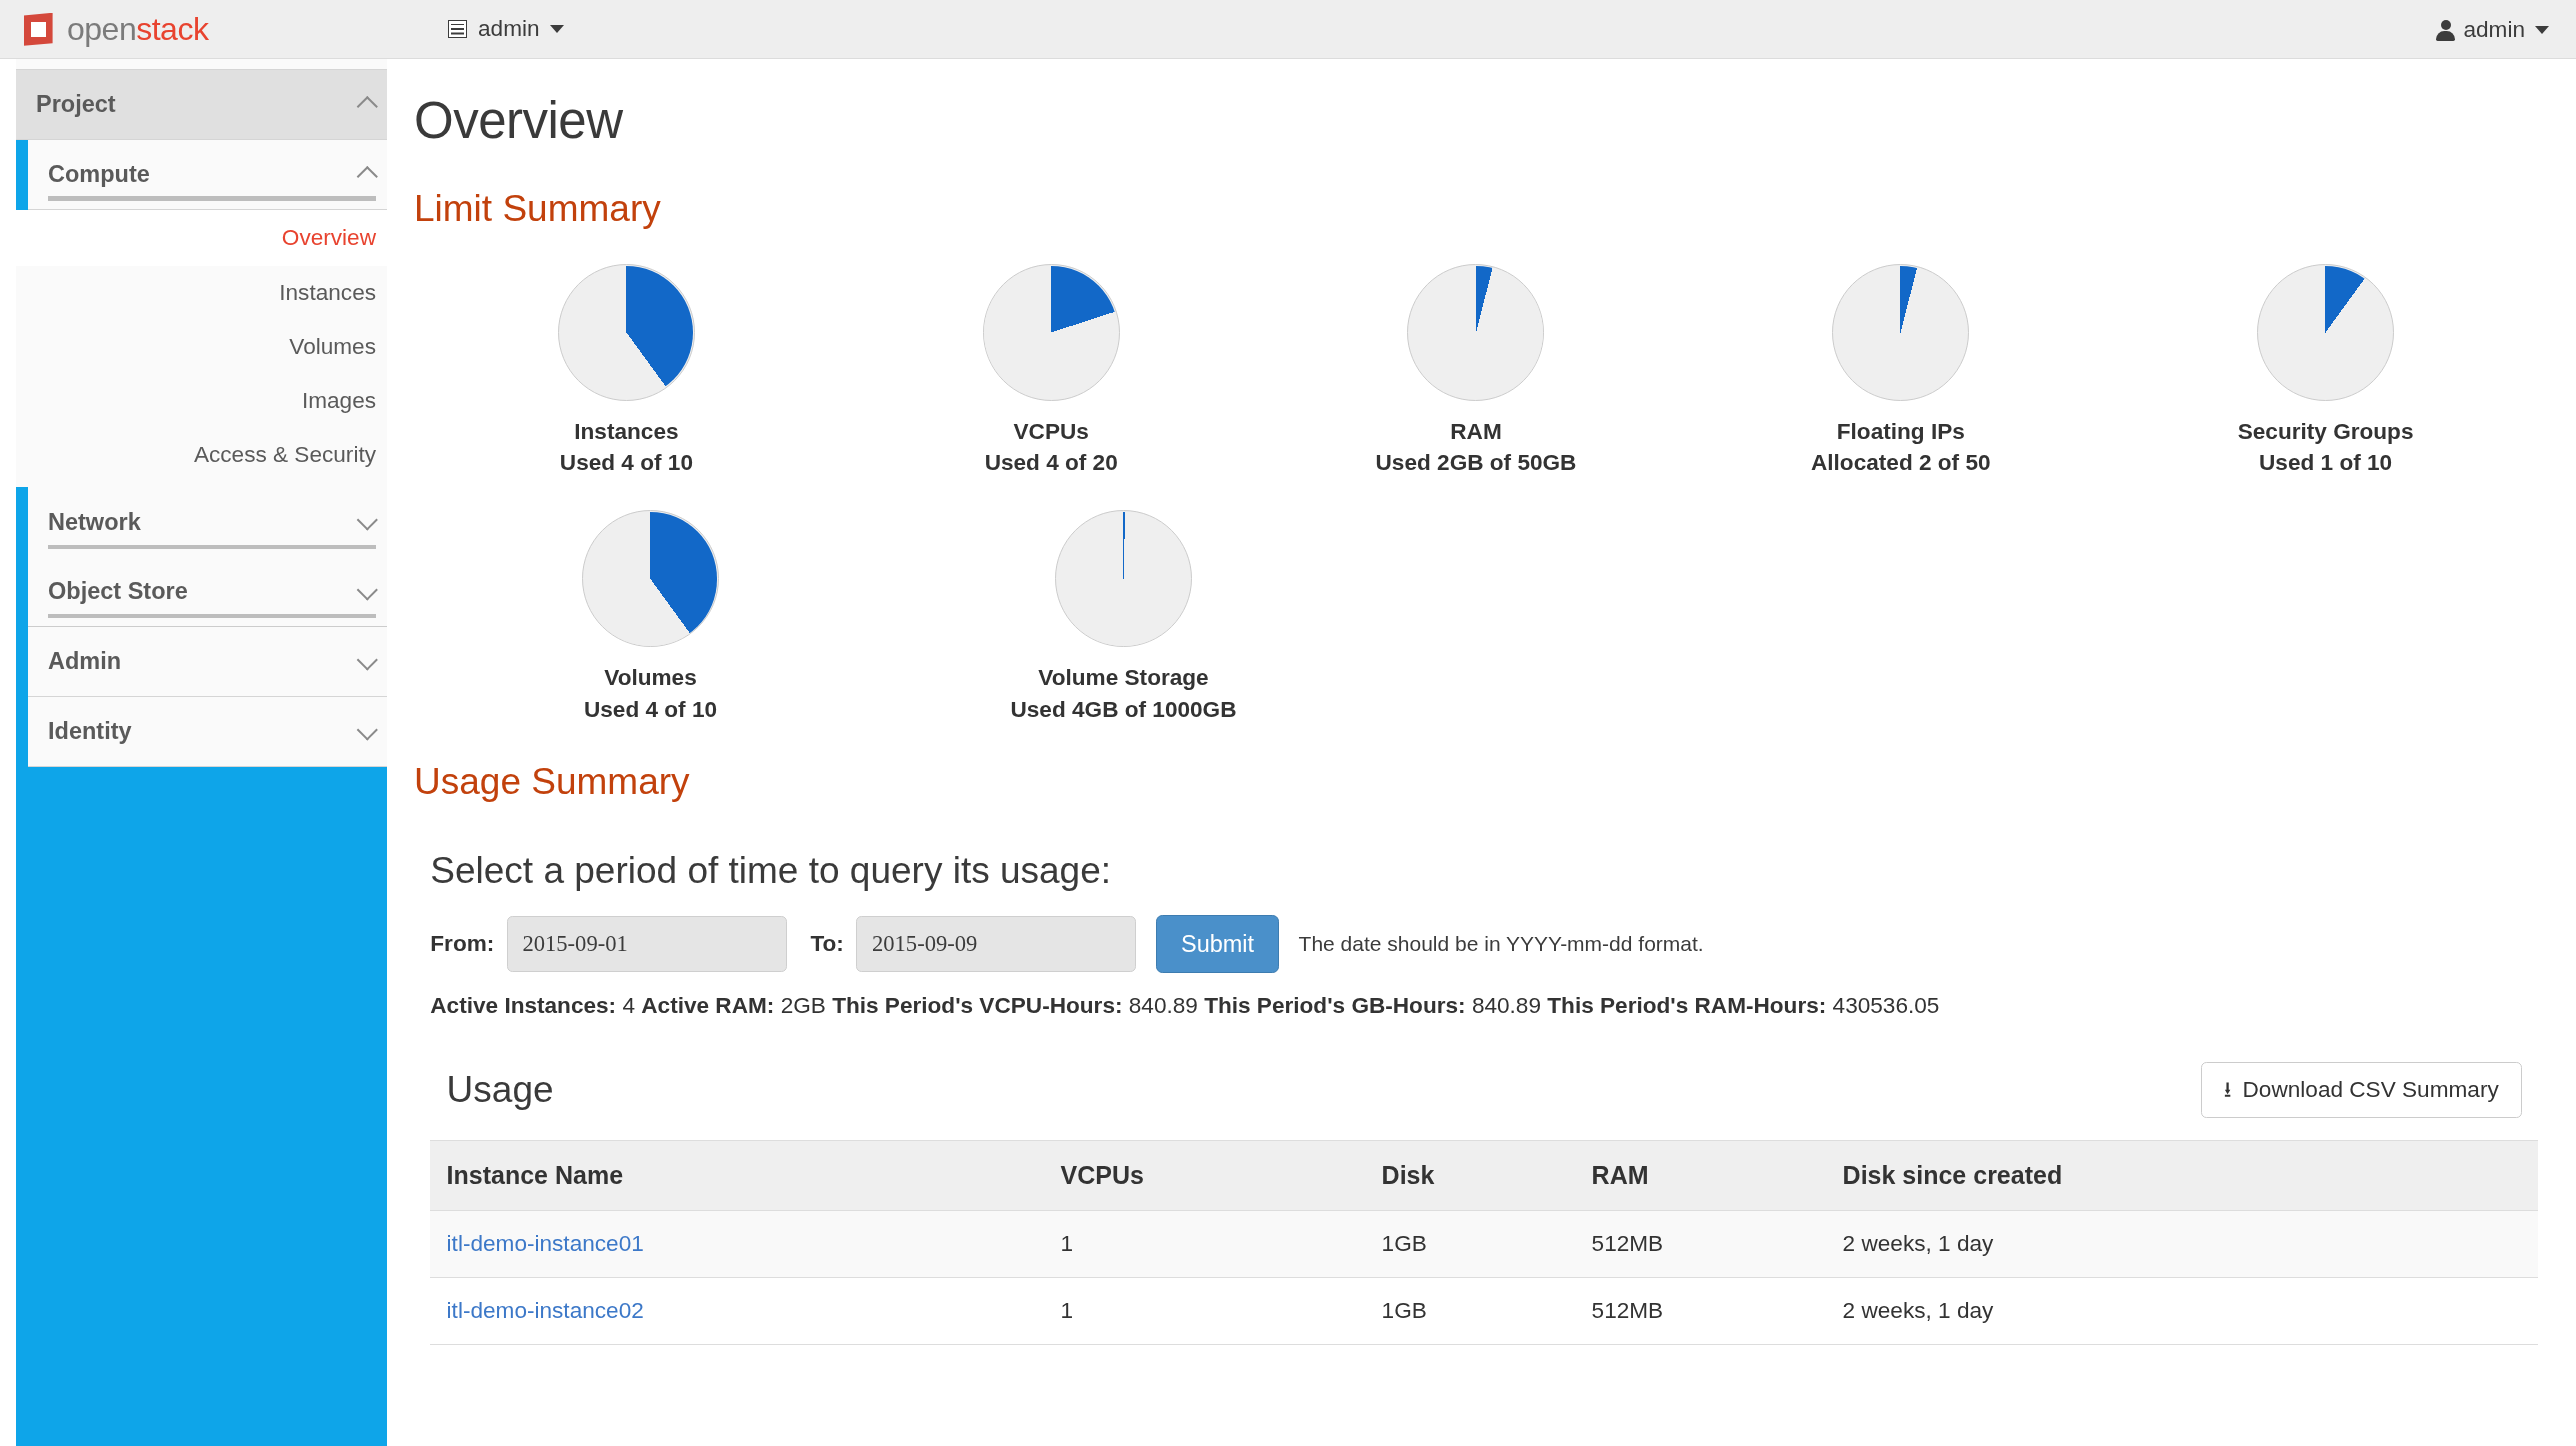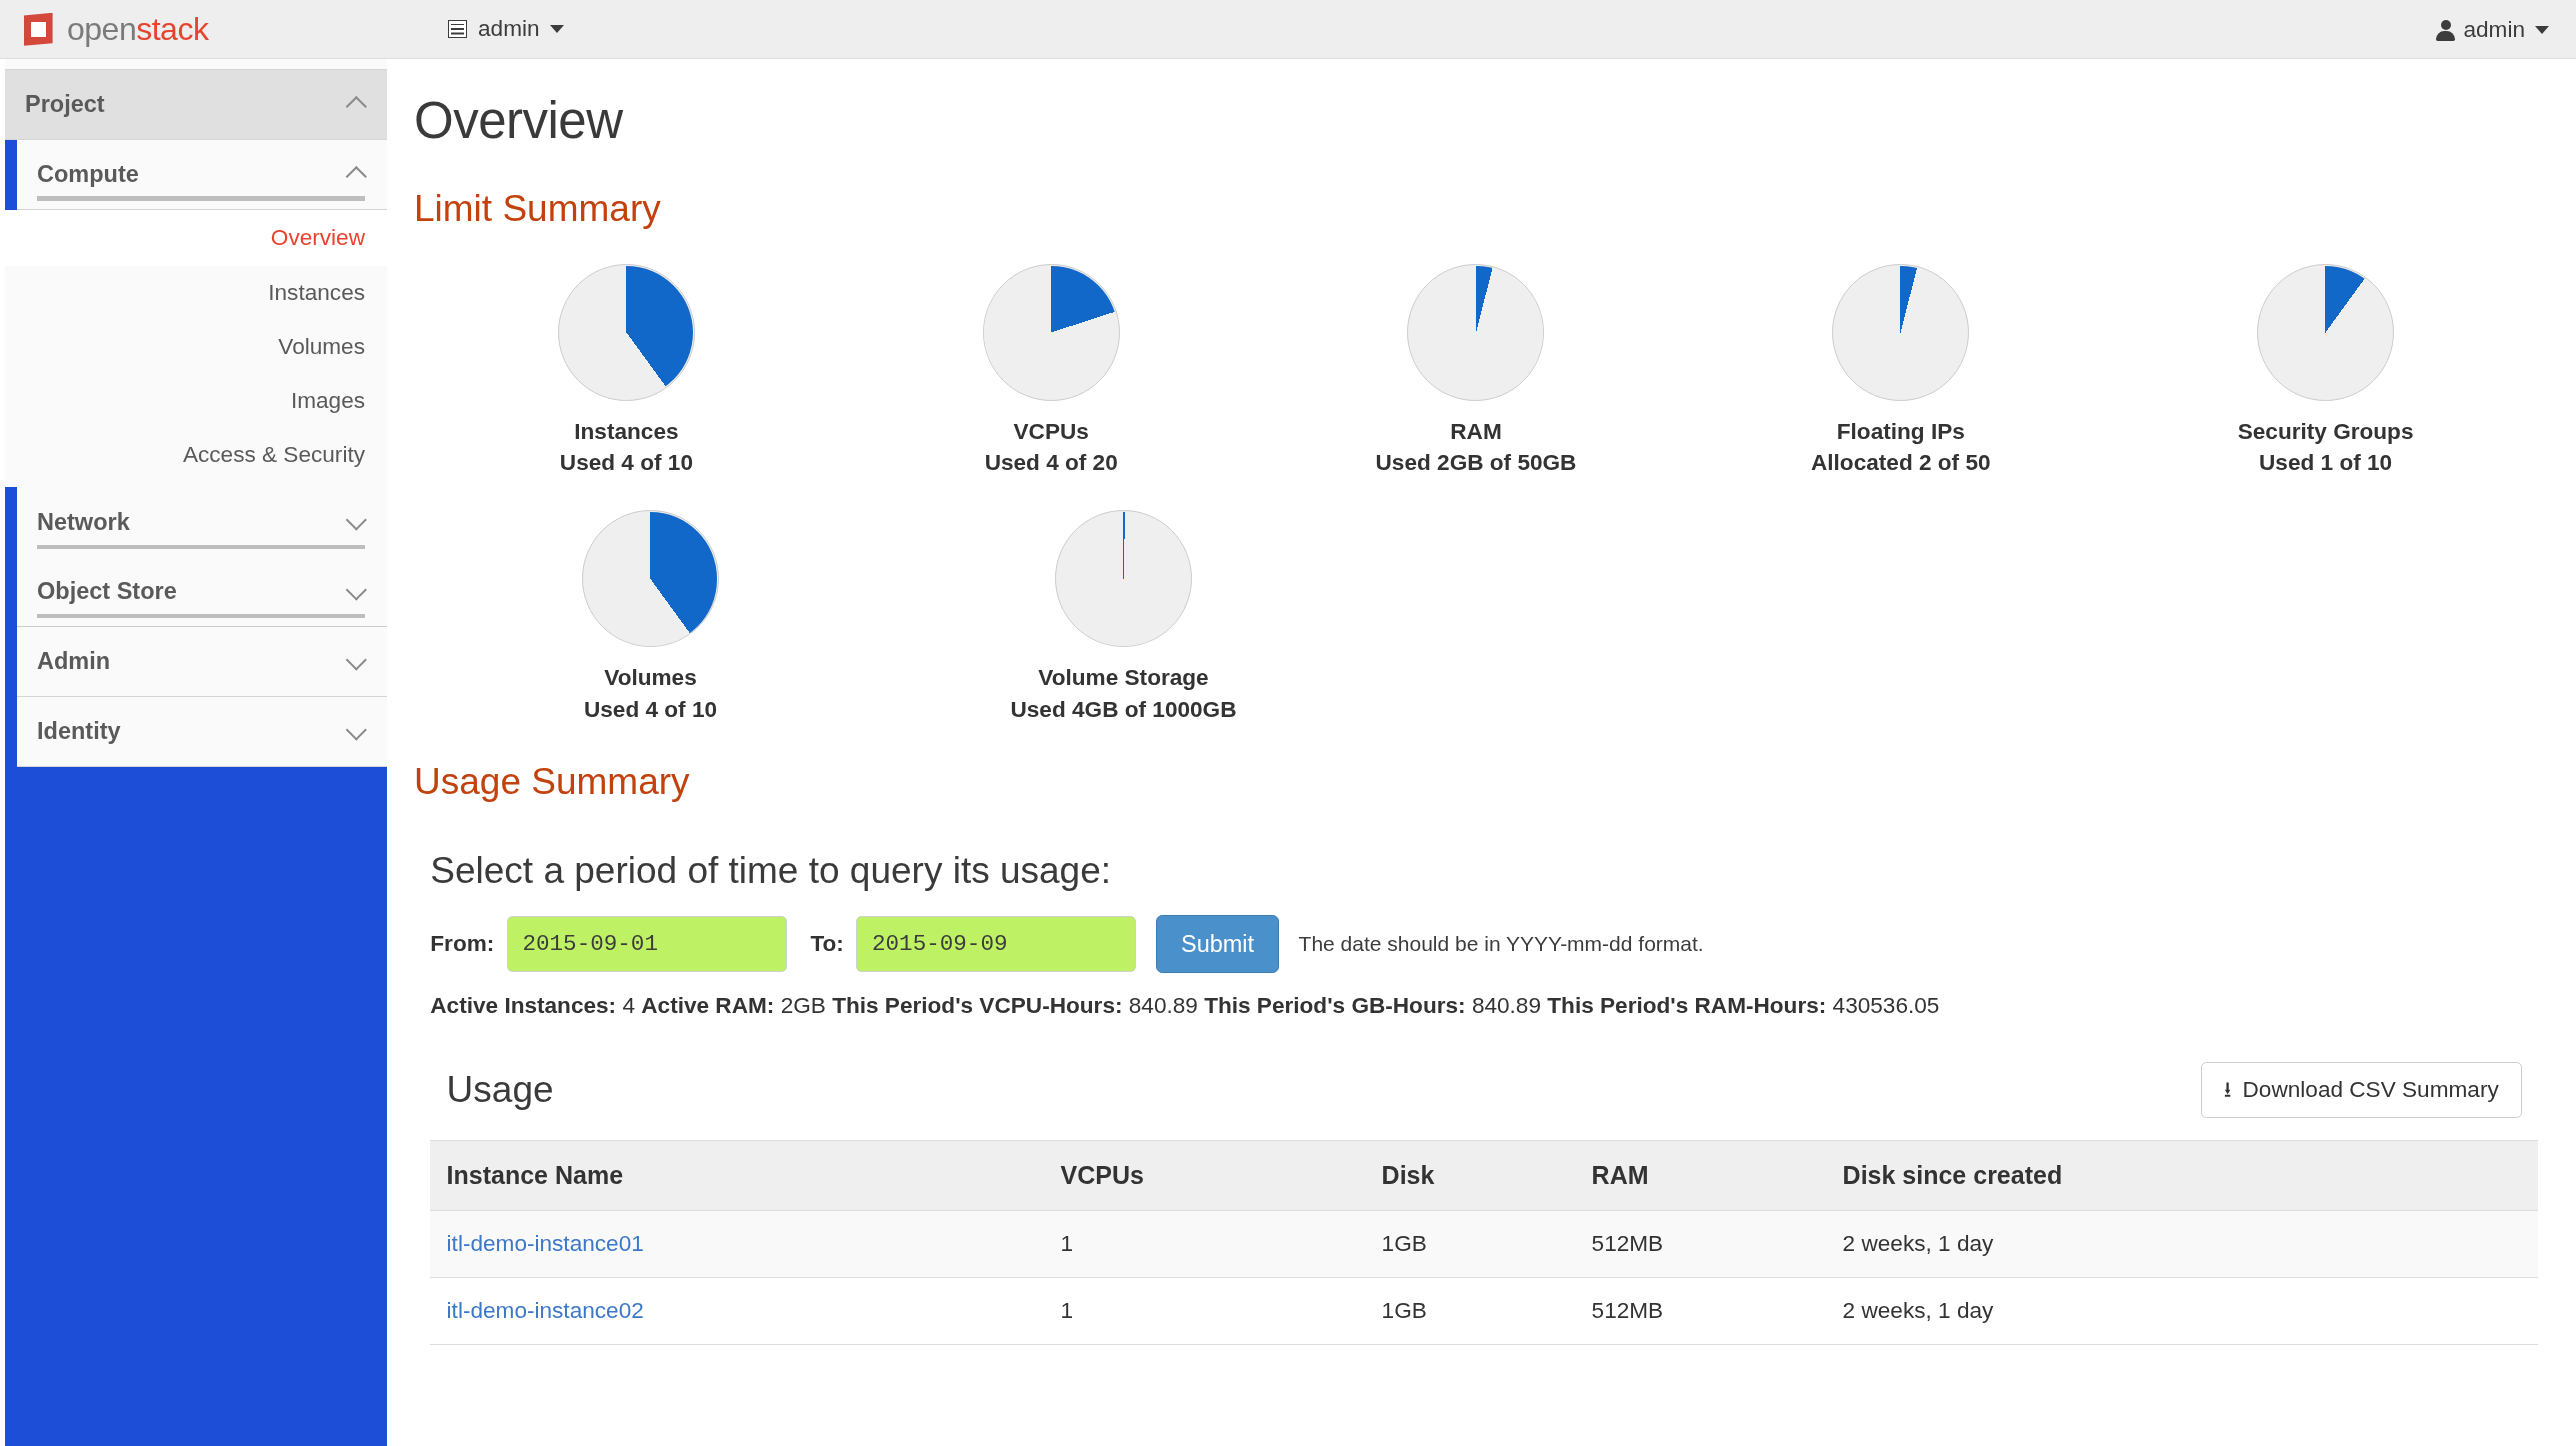--- a/index.html
+++ b/index.html
@@ -87,23 +87,23 @@
     content:""; position:absolute; left:4.5px; top:0;
     width:10px; height:10px; border-radius:50%; background:#3c3c3c;
   }
   .user-glyph::after {
     content:""; position:absolute; left:0; top:11px;
     width:19px; height:10px; border-radius: 9px 9px 1.8px 1.8px; background:#3c3c3c;
   }
 
   
   .sidebar {
-    position: absolute; top: 59px; left: 5px;
+    position: absolute; top: 59px; left: 16px;
     width: 386px; height: 1388px;
-    background: #1d4ed8;
+    background: #0ea5e9;
     border-right: 0.9px solid #d0d0d0;
   }
   .side-spacer { height: 11px; border-bottom: 0.9px solid #d5d5d5; background:#fafafa;}
   .side-group-head {
     height: 70px; display: flex; align-items: center;
     padding: 0 25px 0 20px;
     font-size: 23.5px; font-weight: bold; color: #5a5a5a;
     border-bottom: 0.9px solid #d5d5d5;
     cursor: pointer; position: relative;
   }
@@ -190,22 +190,22 @@
   .form-row {
     display: flex; align-items: center; margin-top: 23.5px;
   }
   .form-label {
     font-size: 22.6px; font-weight: bold; color: #333333; margin-right: 12.6px;
   }
   .date-input {
     width: 280px; height: 56px;
     border: 0.9px solid #cfcfcf; border-radius: 5.4px;
     font-size: 22.6px; color: #3c3c3c;
-    padding: 0 14.5px; background: #bef264;
-    font-family: Liberation Mono, monospace;
+    padding: 0 14.5px; background: #e5e5e5;
+    font-family: Liberation Serif, serif;
   }
   .to-label { margin-left: 23.5px; margin-right: 12.6px; }
   .btn-submit {
     margin-left: 20px;
     height: 58px; padding: 0 23.5px;
     background: #4a90ca; border: 0.9px solid #3d7cb0; border-radius: 6.3px;
     color: #ffffff; font-size: 23.5px;
     font-family: "Liberation Sans", sans-serif;
     cursor: pointer;
   }

